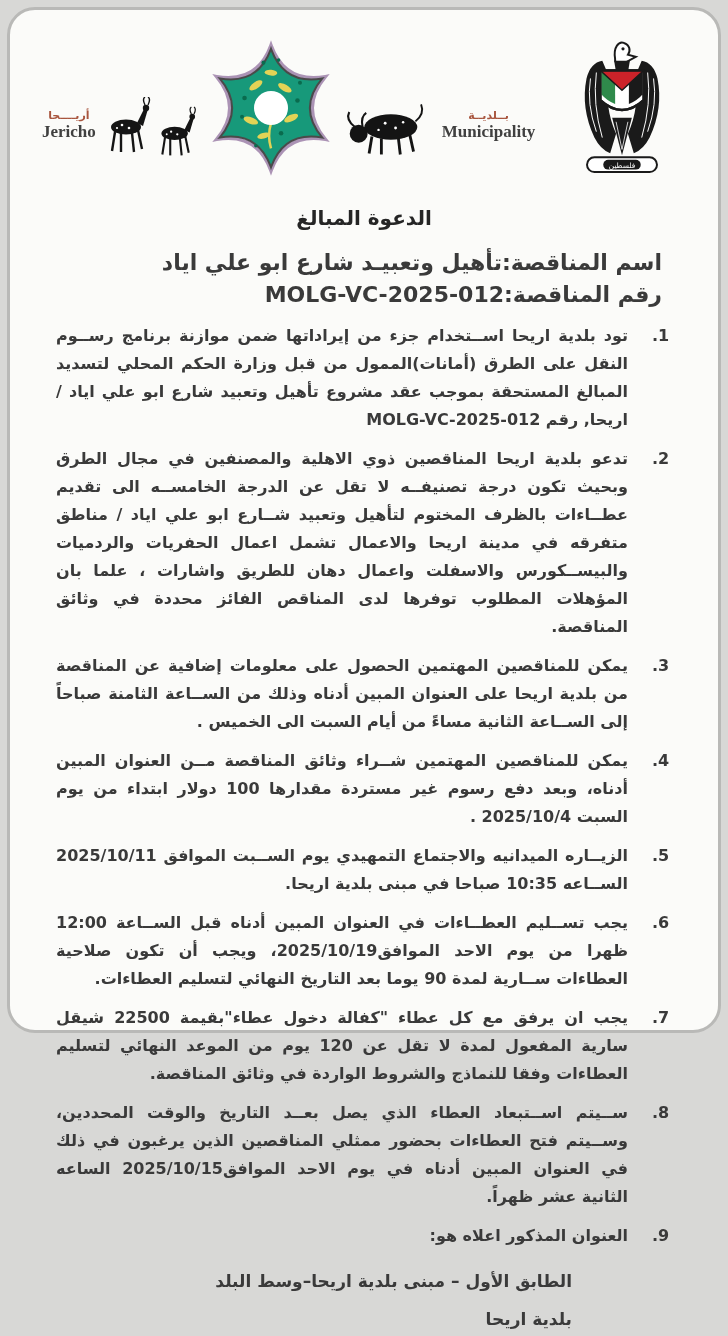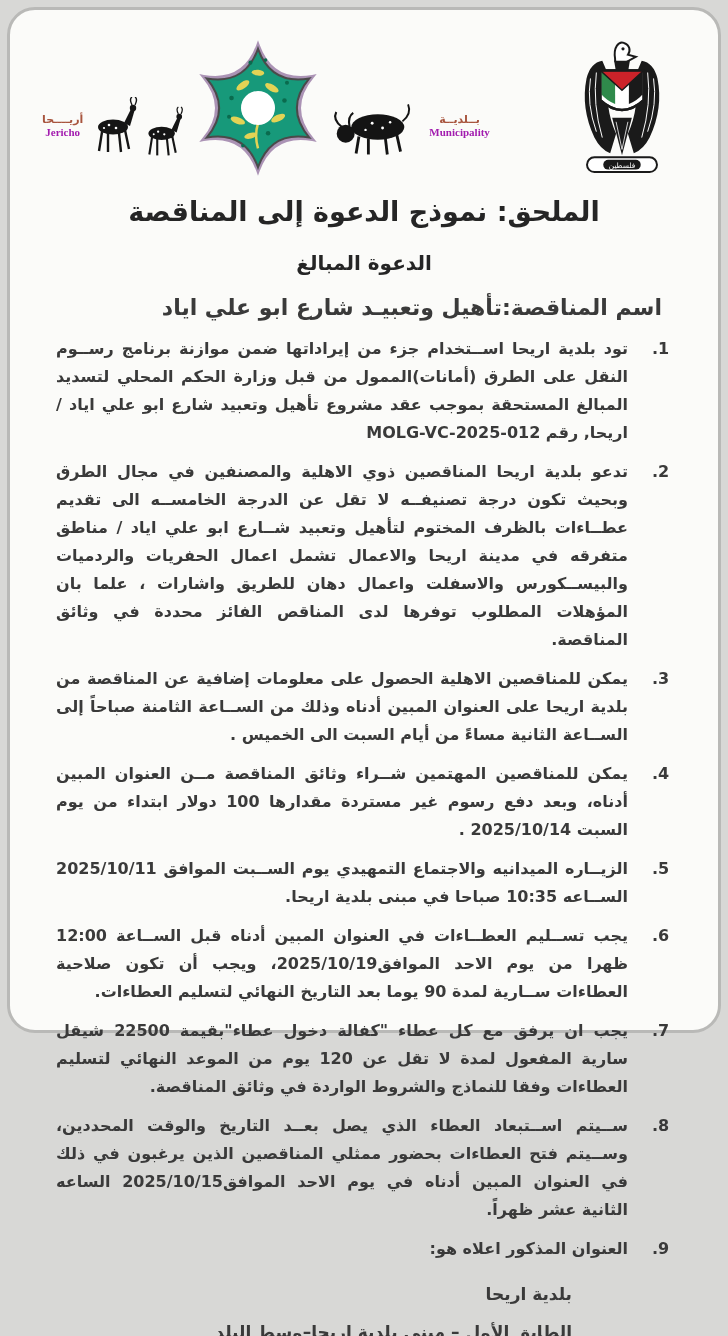--- a/index.html
+++ b/index.html
@@ -18,21 +18,21 @@
     padding:18px 26px 20px 26px;
     box-sizing:border-box;
     direction:rtl;
     color:#333;
   }
   
   .hdr{display:flex;flex-direction:row-reverse;justify-content:space-between;align-items:center;padding:6px 6px 0 4px;height:148px;}
   .logo-left{display:flex;flex-direction:row;align-items:center;direction:ltr;}
   .logo-word{display:flex;flex-direction:column;align-items:center;margin:34px 2px 0 2px;}
   .logo-word .ar{font-size:11px;color:#a8553e;font-weight:bold;letter-spacing:1px;white-space:nowrap;}
-  .logo-word .en{font-family:"Liberation Serif",serif;font-size:11px;font-weight:bold;color:#a21caf;white-space:nowrap;}
+  .logo-word .en{font-family:"Liberation Serif",serif;font-size:17px;font-weight:bold;color:#404040;white-space:nowrap;}
   .animals{margin-top:40px;}
   .emblem{margin:0 2px;}
   .coa{margin-left:4px;margin-right:14px;}
   
   h1.main-title{
     text-align:center;font-size:27px;font-weight:bold;color:#252525;
     margin:14px 0 0 0;letter-spacing:0px;
   }
   h2.sub-title{
     text-align:center;font-size:20px;font-weight:bold;color:#252525;
@@ -161,43 +161,43 @@
             <path d="M28 32 L72 32 L50 52 Z" fill="#cc2229" stroke="#1a1a1a" stroke-width="1.5"></path>
             <path d="M28 32 L72 32 L72 62 Q50 82 28 62 Z" fill="none" stroke="#1a1a1a" stroke-width="2.5"></path>
           </g>
           <path d="M22 120 h56 a7 7 0 0 1 0 15 h-56 a7 7 0 0 1 0 -15 Z" fill="#ffffff" stroke="#1a1a1a" stroke-width="2"></path>
           <rect x="31" y="122.5" width="38" height="10" rx="5" fill="#1a1a1a"></rect>
           <text x="50" y="130.5" text-anchor="middle" font-size="7.5" fill="#ffffff">فلسطين</text>
         </g>
       </svg>
     </div>
 
-    <h1 class="main-title">الملحق: نموذج الدعوة إلى المناقصة</h1>
     <h2 class="sub-title">الدعوة المبالغ</h2>
 
     <div class="intro">
       <p>اسم المناقصة:تأهيل وتعبيـد شارع ابو علي اياد</p>
+      <p>رقم المناقصة:MOLG-VC-2025-012</p>
     </div>
 
     <div class="items">
       <div class="item">
         <span class="num">1.</span>
         <p class="txt">تود بلدية اريحا اســتخدام جزء من إيراداتها ضمن موازنة برنامج رســوم النقل على الطرق (أمانات)الممول من قبل وزارة الحكم المحلي  لتسديد المبالغ المستحقة بموجب عقد مشروع تأهيل وتعبيد شارع ابو علي اياد / اريحا, رقم MOLG-VC-2025-012</p>
       </div>
       <div class="item">
         <span class="num">2.</span>
         <p class="txt">تدعو بلدية اريحا المناقصين ذوي الاهلية والمصنفين في مجال الطرق وبحيث تكون درجة تصنيفــه لا تقل عن الدرجة الخامســه الى تقديم عطــاءات بالظرف المختوم لتأهيل وتعبيد شــارع ابو علي اياد / مناطق متفرقه في مدينة اريحا  والاعمال تشمل اعمال الحفريات والردميات والبيســكورس والاسفلت واعمال دهان للطريق واشارات ، علما بان المؤهلات المطلوب توفرها لدى المناقص الفائز محددة في  وثائق المناقصة.</p>
       </div>
       <div class="item">
         <span class="num">3.</span>
-        <p class="txt">يمكن للمناقصين الاهلية الحصول على معلومات إضافية عن المناقصة من بلدية اريحا  على العنوان المبين أدناه وذلك من الســاعة الثامنة صباحاً إلى الســاعة الثانية مساءً من أيام السبت الى الخميس .</p>
+        <p class="txt">يمكن للمناقصين المهتمين الحصول على معلومات إضافية عن المناقصة من بلدية اريحا  على العنوان المبين أدناه وذلك من الســاعة الثامنة صباحاً إلى الســاعة الثانية مساءً من أيام السبت الى الخميس .</p>
       </div>
       <div class="item">
         <span class="num">4.</span>
-        <p class="txt">يمكن للمناقصين المهتمين شــراء وثائق المناقصة مــن العنوان المبين أدناه، وبعد دفع رسوم غير مستردة مقدارها 100 دولار ابتداء من يوم السبت 2025/10/14 .</p>
+        <p class="txt">يمكن للمناقصين المهتمين شــراء وثائق المناقصة مــن العنوان المبين أدناه، وبعد دفع رسوم غير مستردة مقدارها 100 دولار ابتداء من يوم السبت 2025/10/4 .</p>
       </div>
       <div class="item">
         <span class="num">5.</span>
         <p class="txt">الزيــاره الميدانيه والاجتماع التمهيدي يوم الســبت الموافق 2025/10/11 الســاعه 10:35 صباحا في مبنى بلدية اريحا.</p>
       </div>
       <div class="item">
         <span class="num">6.</span>
         <p class="txt">يجب تســليم العطــاءات في العنوان المبين أدناه قبل الســاعة 12:00 ظهرا من يوم الاحد الموافق2025/10/19، ويجب أن تكون صلاحية العطاءات ســارية لمدة 90 يوما بعد التاريخ النهائي لتسليم العطاءات.</p>
       </div>
       <div class="item">
@@ -208,20 +208,20 @@
         <span class="num">8.</span>
         <p class="txt">ســيتم اســتبعاد العطاء الذي يصل بعــد التاريخ والوقت المحددين، وســيتم فتح العطاءات بحضور ممثلي المناقصين الذين يرغبون في ذلك في العنوان المبين أدناه في يوم الاحد الموافق2025/10/15 الساعه الثانية عشر ظهراً.</p>
       </div>
       <div class="item">
         <span class="num">9.</span>
         <p class="txt">العنوان المذكور اعلاه هو:</p>
       </div>
     </div>
 
     <div class="address">
+      <p>الطابق الأول – مبنى بلدية اريحا–وسط البلد</p>
       <p>بلدية اريحا</p>
-      <p>الطابق الأول – مبنى بلدية اريحا–وسط البلد</p>
       <p>info@jericho-city.ps</p>
 
     </div>
 
   </div>
 </div>
 
 </body></html>

